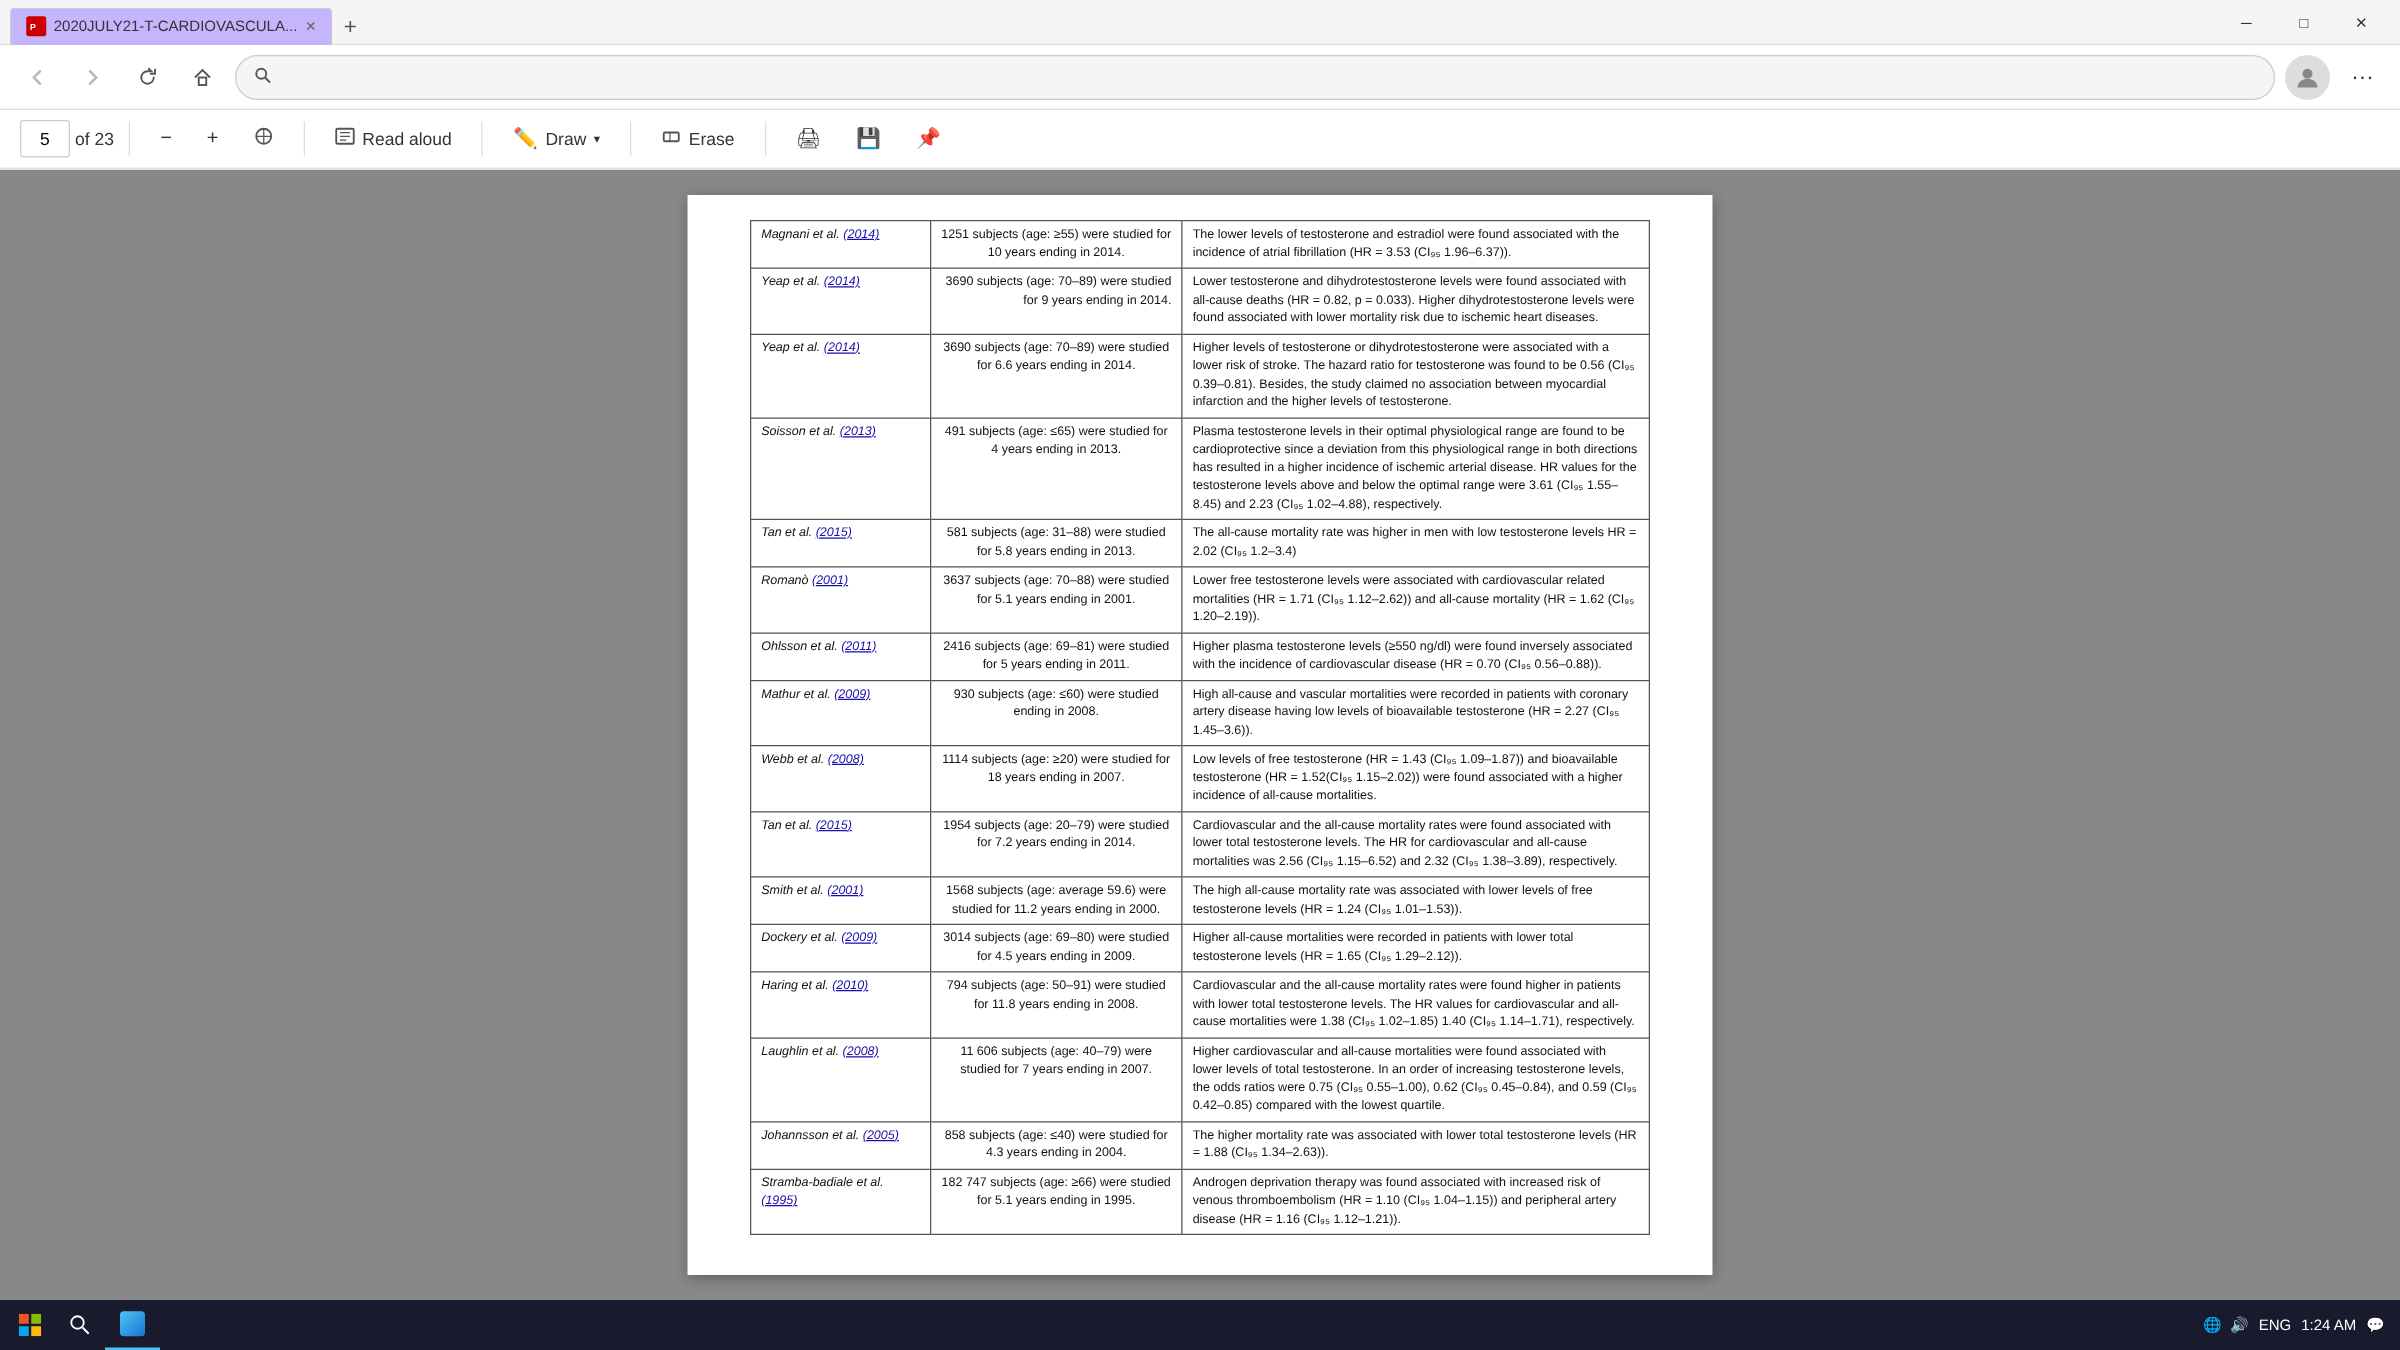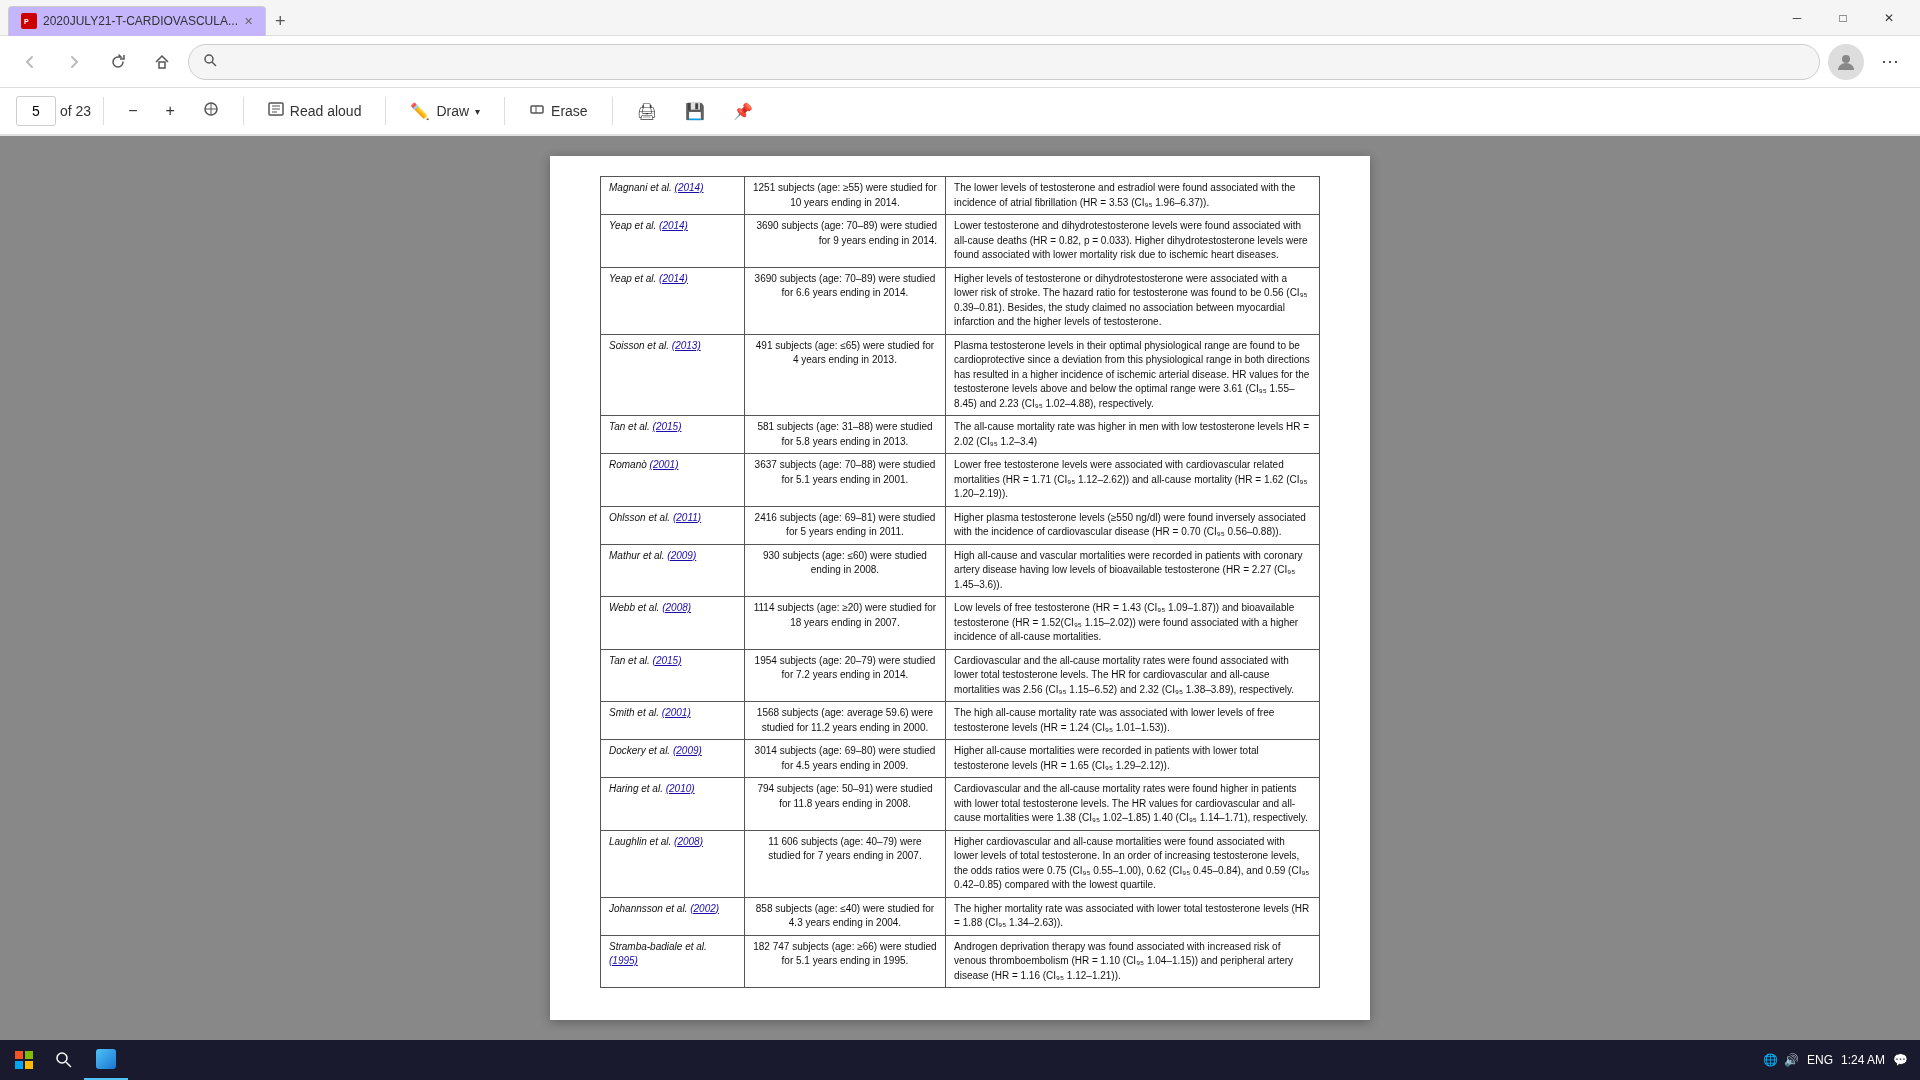--- a/index.html
+++ b/index.html
@@ -294,21 +294,21 @@
             <td style="font-style: italic;">Haring et al. <a href="#" style="color: rgb(26, 13, 171); text-decoration: underline;">(2010)</a></td>
             <td style="text-align: center;">794 subjects (age: 50–91) were studied for 11.8 years ending in 2008.</td>
             <td>Cardiovascular and the all-cause mortality rates were found higher in patients with lower total testosterone levels. The HR values for cardiovascular and all-cause mortalities were 1.38 (CI₉₅ 1.02–1.85) 1.40 (CI₉₅ 1.14–1.71), respectively.</td>
           </tr>
           <tr>
             <td style="font-style: italic;">Laughlin et al. <a href="#" style="color: rgb(26, 13, 171); text-decoration: underline;">(2008)</a></td>
             <td style="text-align: center;">11 606 subjects (age: 40–79) were studied for 7 years ending in 2007.</td>
             <td>Higher cardiovascular and all-cause mortalities were found associated with lower levels of total testosterone. In an order of increasing testosterone levels, the odds ratios were 0.75 (CI₉₅ 0.55–1.00), 0.62 (CI₉₅ 0.45–0.84), and 0.59 (CI₉₅ 0.42–0.85) compared with the lowest quartile.</td>
           </tr>
           <tr>
-            <td style="font-style: italic;">Johannsson et al. <a href="#" style="color: rgb(26, 13, 171); text-decoration: underline;">(2002)</a></td>
+            <td style="font-style: italic;">Johannsson et al. <a href="#" style="color: rgb(26, 13, 171); text-decoration: underline;">(2005)</a></td>
             <td style="text-align: center;">858 subjects (age: ≤40) were studied for 4.3 years ending in 2004.</td>
             <td>The higher mortality rate was associated with lower total testosterone levels (HR = 1.88 (CI₉₅ 1.34–2.63)).</td>
           </tr>
           <tr>
             <td style="font-style: italic;">Stramba-badiale et al. <a href="#" style="color: rgb(26, 13, 171); text-decoration: underline;">(1995)</a></td>
             <td style="text-align: center;">182 747 subjects (age: ≥66) were studied for 5.1 years ending in 1995.</td>
             <td>Androgen deprivation therapy was found associated with increased risk of venous thromboembolism (HR = 1.10 (CI₉₅ 1.04–1.15)) and peripheral artery disease (HR = 1.16 (CI₉₅ 1.12–1.21)).</td>
           </tr>
         </tbody>
     </table>

